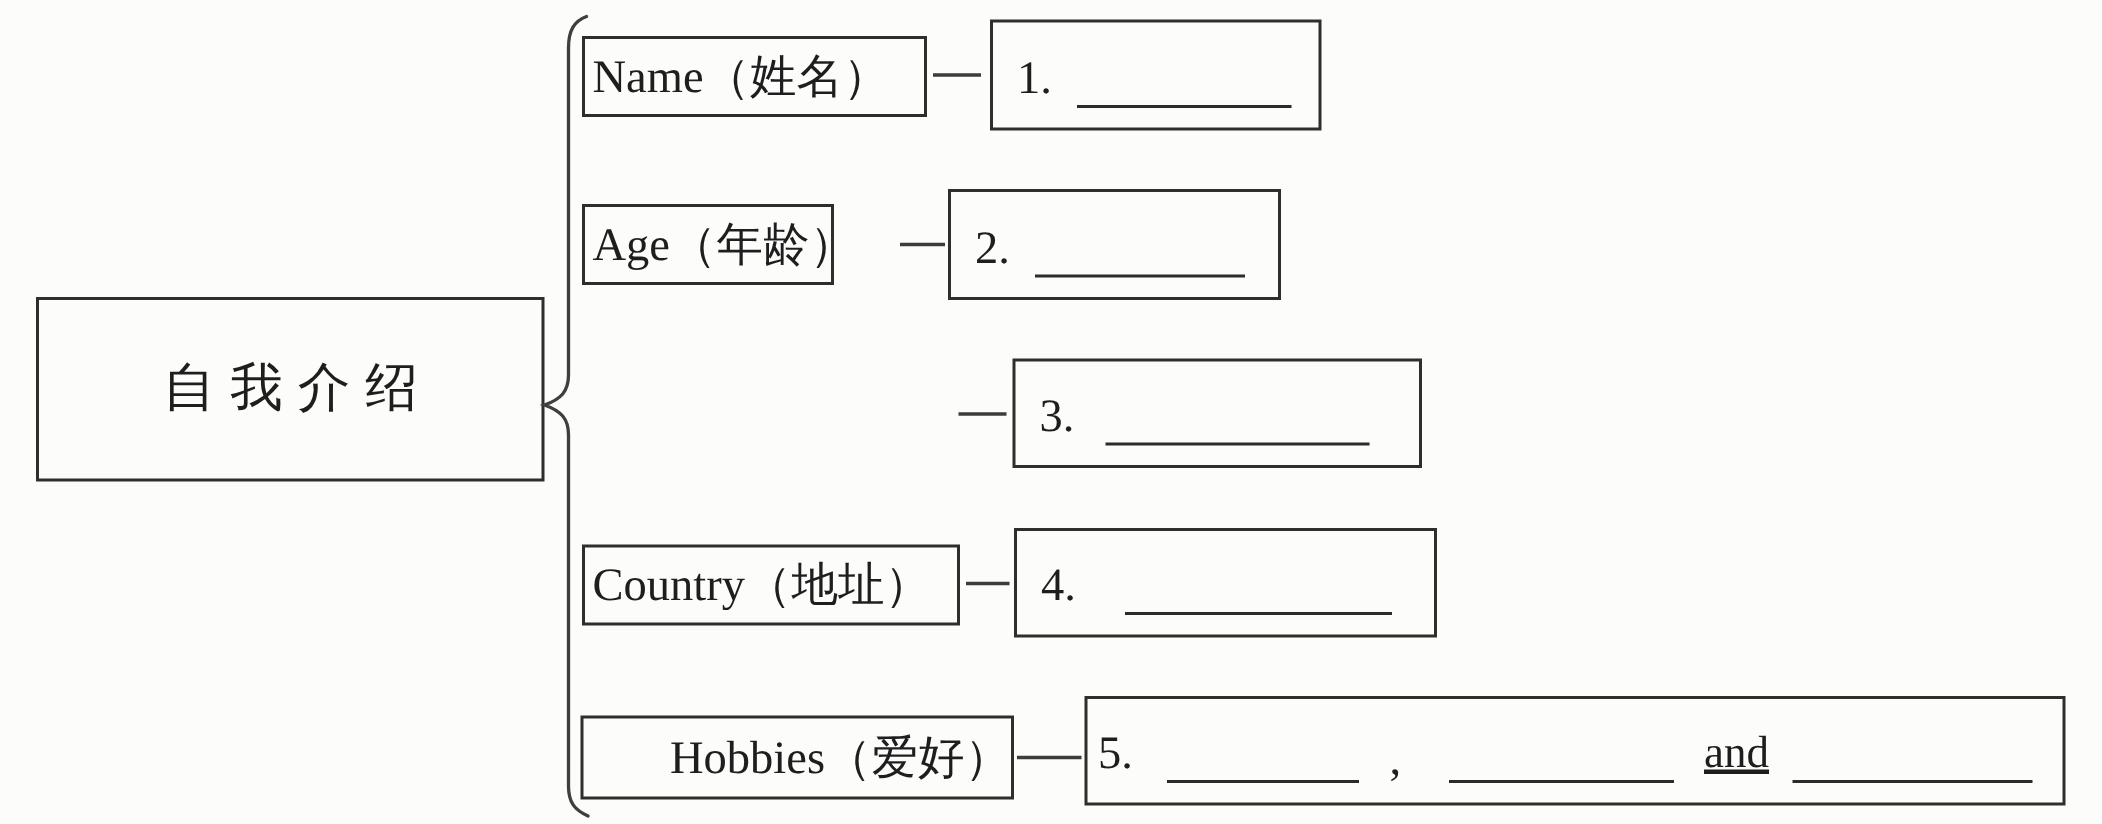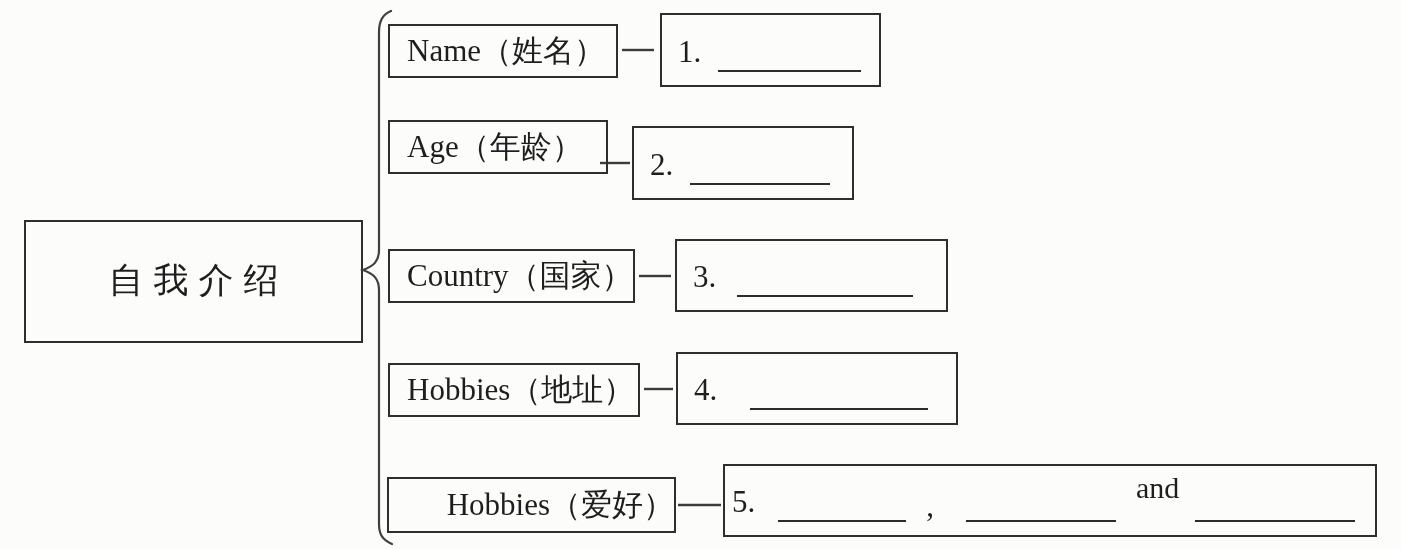--- a/index.html
+++ b/index.html
@@ -16,21 +16,21 @@
     overflow: hidden;
   }
   .box {
     position: absolute;
     border: 2px solid #2e2e2e;
     box-sizing: border-box;
     background: transparent;
   }
   .main-box {
     left: 24px;
-    top: 220px;
+    top: 198px;
     width: 339px;
     height: 123px;
     display: flex;
     flex-direction: column;
     justify-content: space-evenly;
     align-items: center;
   }
   .main-line1 {
     font-size: 35px;
     letter-spacing: 10px;
@@ -39,21 +39,21 @@
     white-space: nowrap;
   }
   .main-line2 {
     font-size: 33px;
     line-height: 1.1;
     white-space: nowrap;
   }
   .label-box {
     display: flex;
     align-items: center;
-    padding-left: 17px;
+    padding-left: 5px;
     font-size: 31px;
     white-space: nowrap;
   }
   .answer-box {
     display: flex;
     align-items: flex-end;
     padding: 0 0 12px 16px;
     box-sizing: border-box;
   }
   .num {
@@ -68,21 +68,22 @@
     margin-bottom: 1px;
   }
   .sep-comma {
     font-size: 31px;
     line-height: 1;
     margin-bottom: 2px;
   }
   .sep-and {
     font-size: 30px;
     line-height: 1;
-    margin-bottom: 20px;
+    margin-bottom: 6px;
+    text-decoration: underline;
   }
   .overlay {
     position: absolute;
     left: 0;
     top: 0;
     width: 1401px;
     height: 549px;
     pointer-events: none;
   }
 </style>
@@ -105,38 +106,35 @@
   </svg>
 
   <div class="box label-box" style="left:388px; top:24px; width:230px; height:54px;">
     <span>Name（姓名）</span>
   </div>
   <div class="box answer-box" style="left:660px; top:13px; width:221px; height:74px;">
     <span class="num">1.</span>
     <span class="blank" style="width:143px; margin-left:17px;"></span>
   </div>
 
-  <div class="box label-box" style="left:388px; top:120px; width:220px; height:54px;">
+  <div class="box label-box" style="left:388px; top:136px; width:168px; height:54px;">
     <span>Age（年龄）</span>
   </div>
   <div class="box answer-box" style="left:632px; top:126px; width:222px; height:74px;">
     <span class="num">2.</span>
     <span class="blank" style="width:140px; margin-left:17px;"></span>
   </div>
 
-  <div class="box label-box" style="left:388px; top:249px; width:247px; height:54px;">
-    <span>Country（国家）</span>
-  </div>
   <div class="box answer-box" style="left:675px; top:239px; width:273px; height:73px;">
     <span class="num">3.</span>
     <span class="blank" style="width:176px; margin-left:21px;"></span>
   </div>
 
   <div class="box label-box" style="left:388px; top:363px; width:252px; height:54px;">
-    <span>Hobbies（地址）</span>
+    <span>Country（地址）</span>
   </div>
   <div class="box answer-box" style="left:676px; top:352px; width:282px; height:73px;">
     <span class="num">4.</span>
     <span class="blank" style="width:178px; margin-left:33px;"></span>
   </div>
 
   <div class="box label-box" style="left:387px; top:477px; width:289px; height:56px;justify-content:flex-end;">
     <span>Hobbies（爱好）</span>
   </div>
   <div class="box answer-box" style="left:723px; top:464px; width:654px; height:73px; padding-left:7px;">

